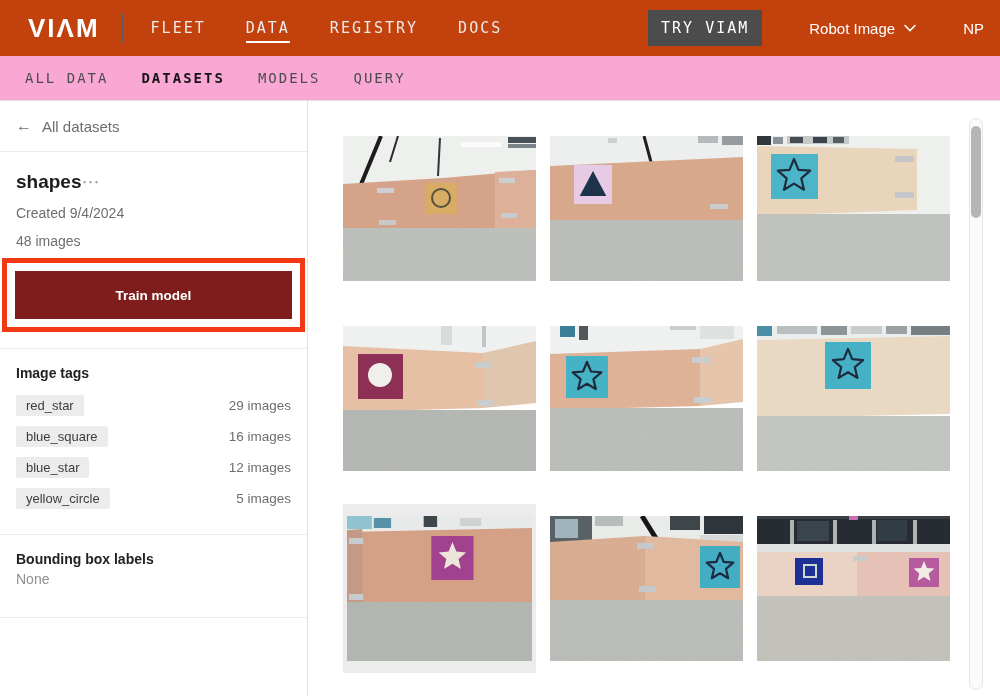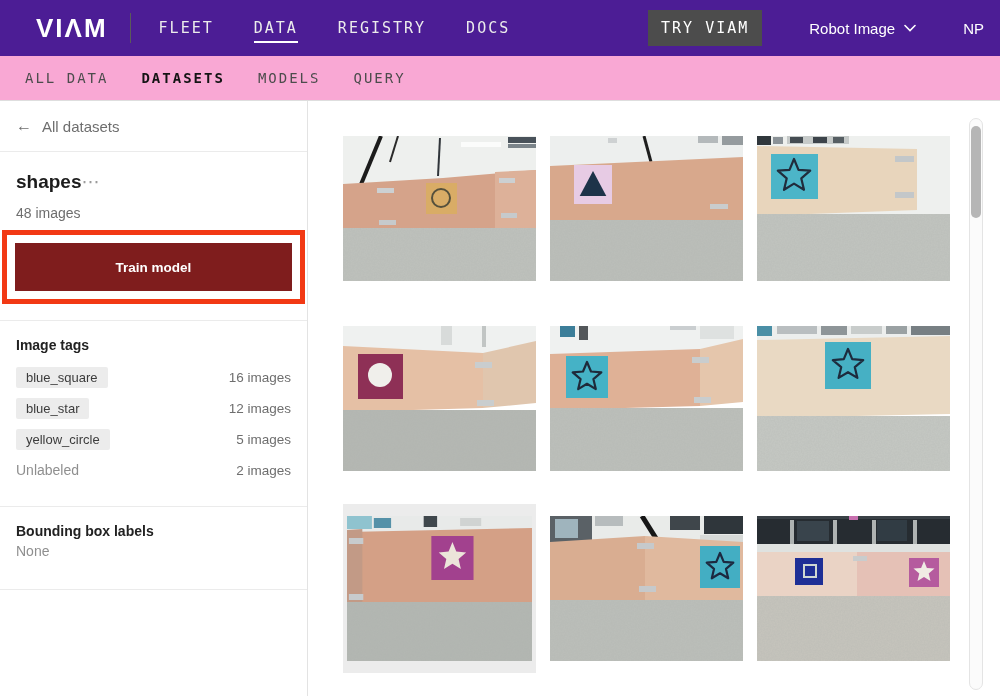--- a/index.html
+++ b/index.html
@@ -1,21 +1,21 @@
 <!DOCTYPE html>
 <html><head>
 <meta charset="utf-8">
 <style>
   * { box-sizing: border-box; margin: 0; padding: 0; }
   html,body { width:1000px; height:696px; overflow:hidden; background:#fff;
     font-family:"Liberation Sans","DejaVu Sans",sans-serif; }
   .mono { font-family:"DejaVu Sans Mono","Liberation Mono",monospace; }
 
   
-  .topbar { height:56px; background:#4c1d95; display:flex; align-items:center; padding:0 16px 0 36px; }
+  .topbar { height:56px; background:#c2410c; display:flex; align-items:center; padding:0 16px 0 28px; }
   .logo { color:#fff; font-weight:800; font-size:26px; letter-spacing:2px; line-height:1; }
   .topbar-divider { width:1px; height:30px; background:#5a5a5a; margin:0 28px 0 22px; }
   .topnav { display:flex; gap:40px; align-items:center; }
   .topnav-item { color:#ececec; font-size:15px; letter-spacing:2px; padding:6px 0 4px;
     border-bottom:2px solid transparent; cursor:pointer; }
   .topnav-item.active { border-bottom-color:#fff; }
   .topbar-right { margin-left:auto; display:flex; align-items:center; gap:47px; }
   .try-btn { background:#4c4c4c; color:#fff; font-size:15px; letter-spacing:2px;
     padding:9px 13px; border:none; cursor:pointer; }
   .org { display:flex; align-items:center; gap:9px; color:#fff; font-size:15px; cursor:pointer; }
@@ -101,44 +101,45 @@
     <div class="sb-back">
       <span class="arrow">←</span>
       <span>All datasets</span>
     </div>
 
     <div class="sb-sect">
       <div class="title-row">
         <span class="ds-title">shapes</span>
         <span class="kebab">⋯</span>
       </div>
+      <div class="meta">Created 9/4/2024</div>
       <div class="meta">48 images</div>
       <div class="annot">
         <button class="train-btn">Train model</button>
       </div>
     </div>
 
     <div class="sb-sect">
       <div class="sect-head">Image tags</div>
       <div class="tag-rows">
+          <div class="tag-row">
+            <span class="tag-pill">red_star</span>
+            <span class="tag-count">29 images</span>
+          </div>
           <div class="tag-row">
             <span class="tag-pill">blue_square</span>
             <span class="tag-count">16 images</span>
           </div>
           <div class="tag-row">
             <span class="tag-pill">blue_star</span>
             <span class="tag-count">12 images</span>
           </div>
           <div class="tag-row">
             <span class="tag-pill">yellow_circle</span>
             <span class="tag-count">5 images</span>
-          </div>
-          <div class="tag-row">
-            <span class="tag-plain">Unlabeled</span>
-            <span class="tag-count">2 images</span>
           </div>
         </div>
     </div>
 
     <div class="sb-sect">
       <div class="sect-head">Bounding box labels</div>
       <div class="none-val">None</div>
     </div>
   </aside>
 

